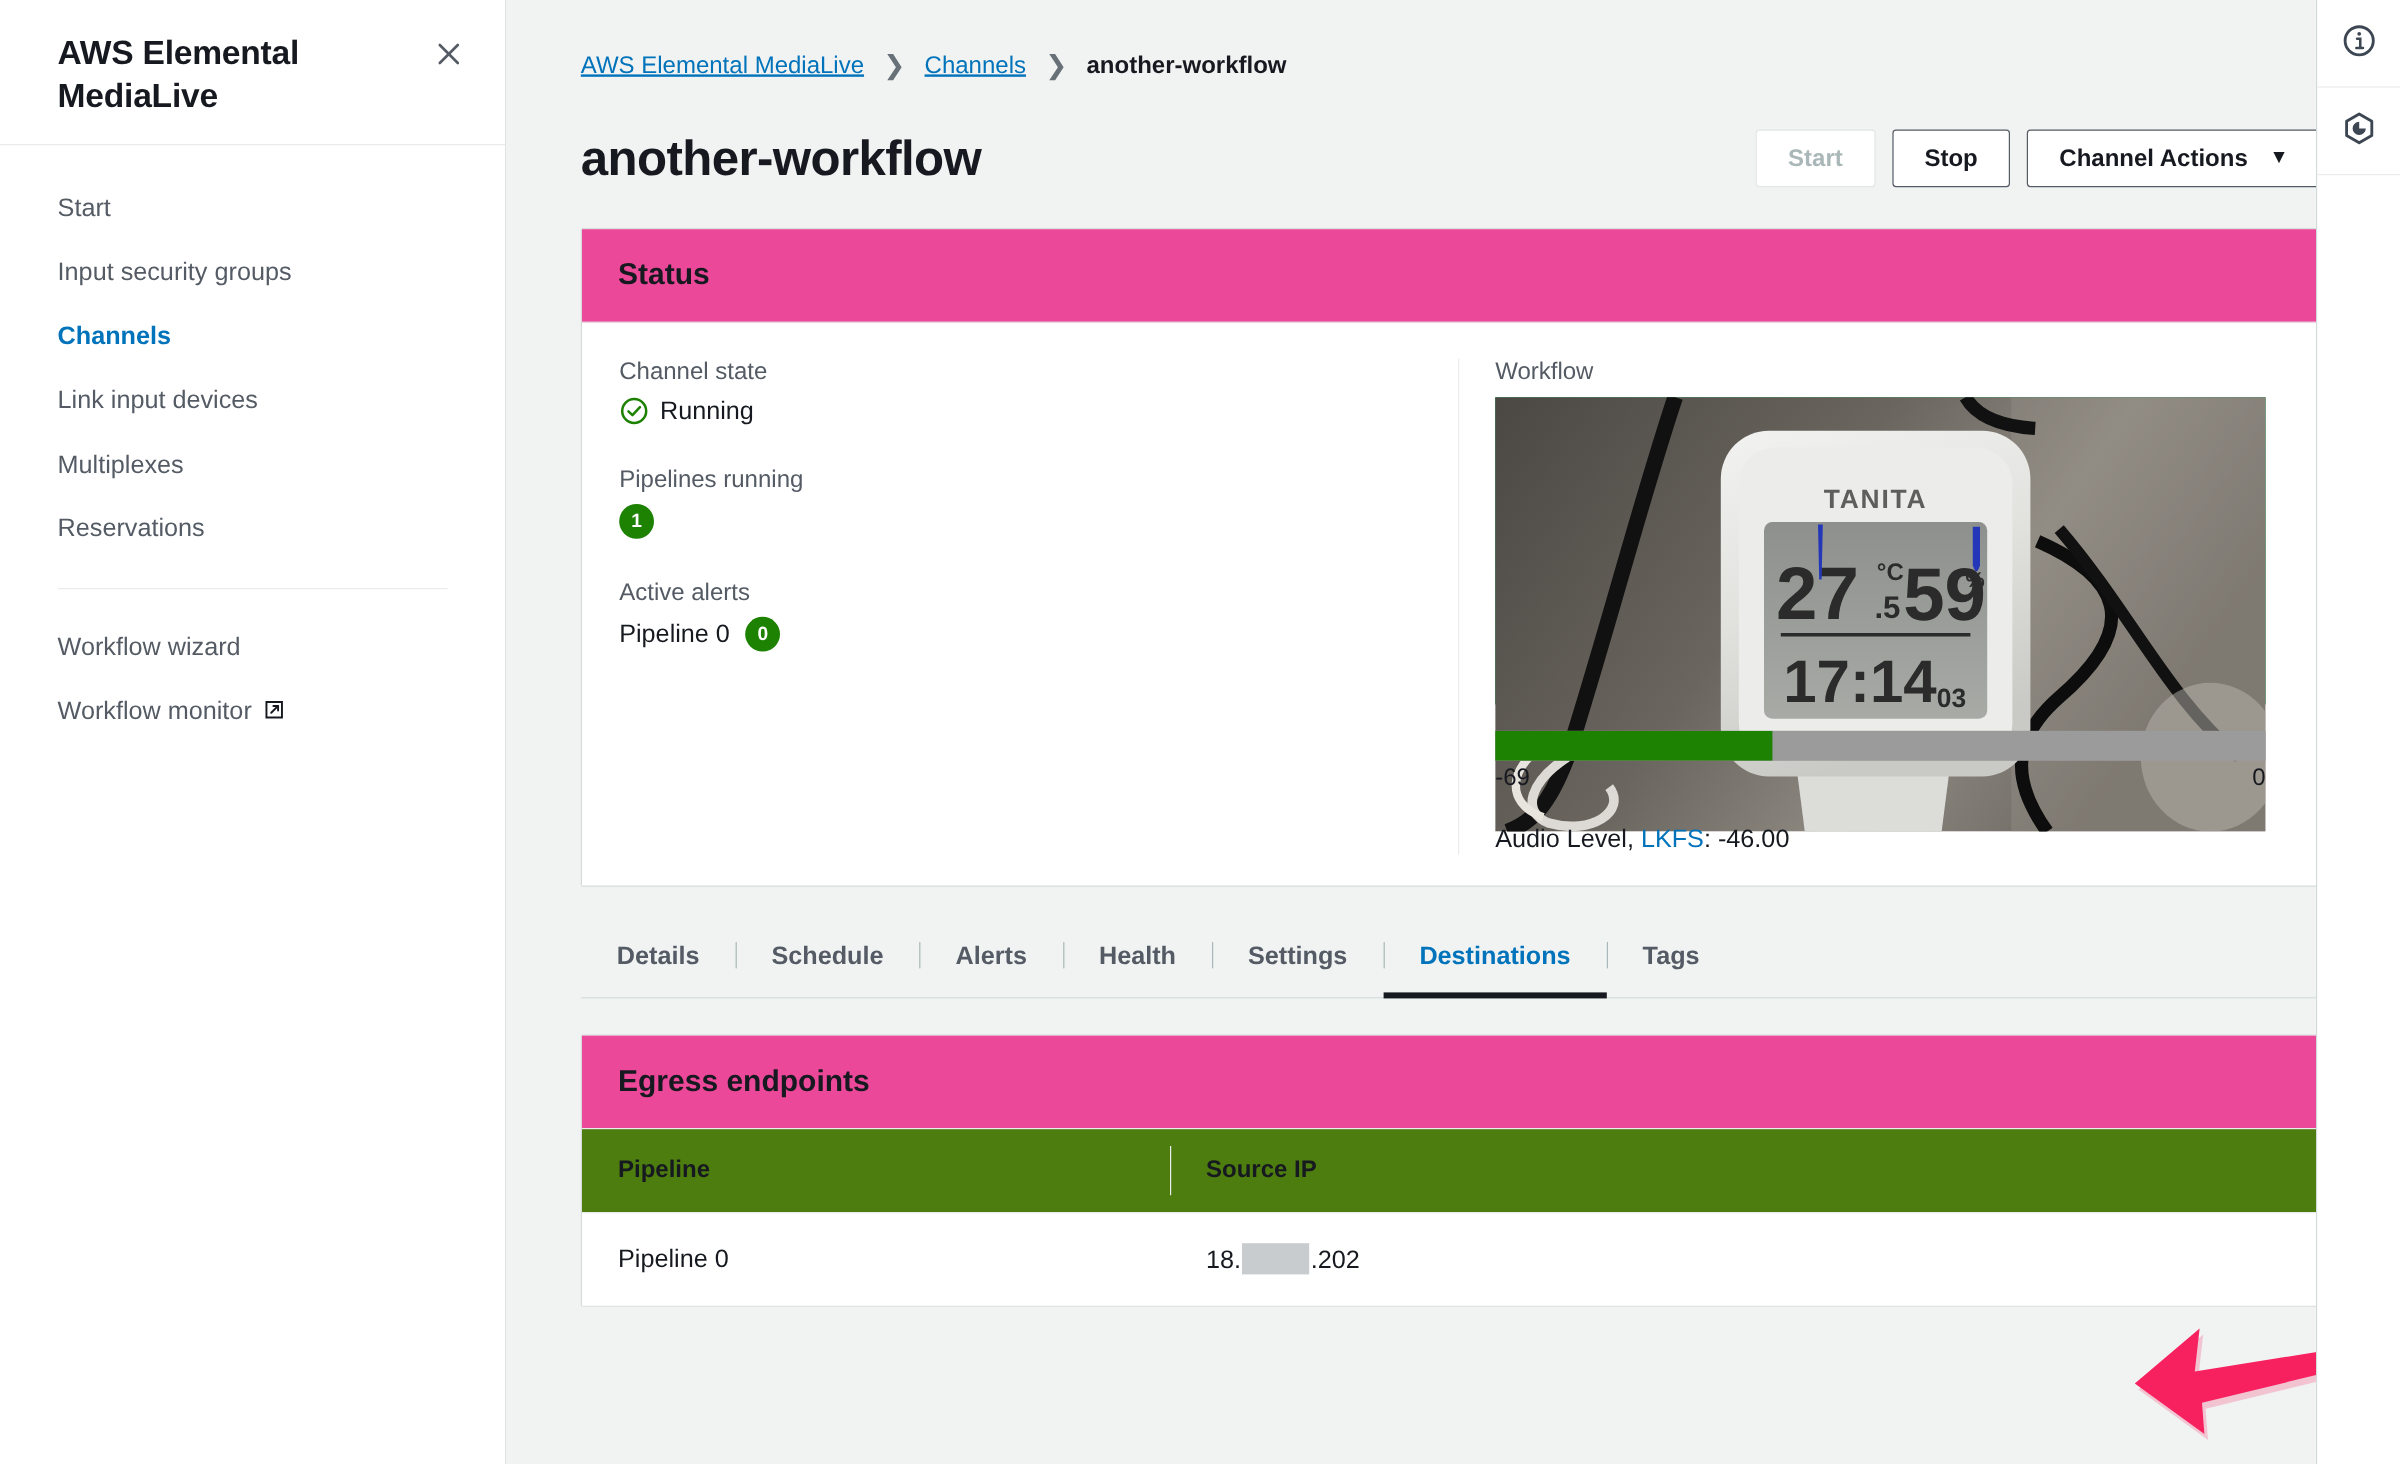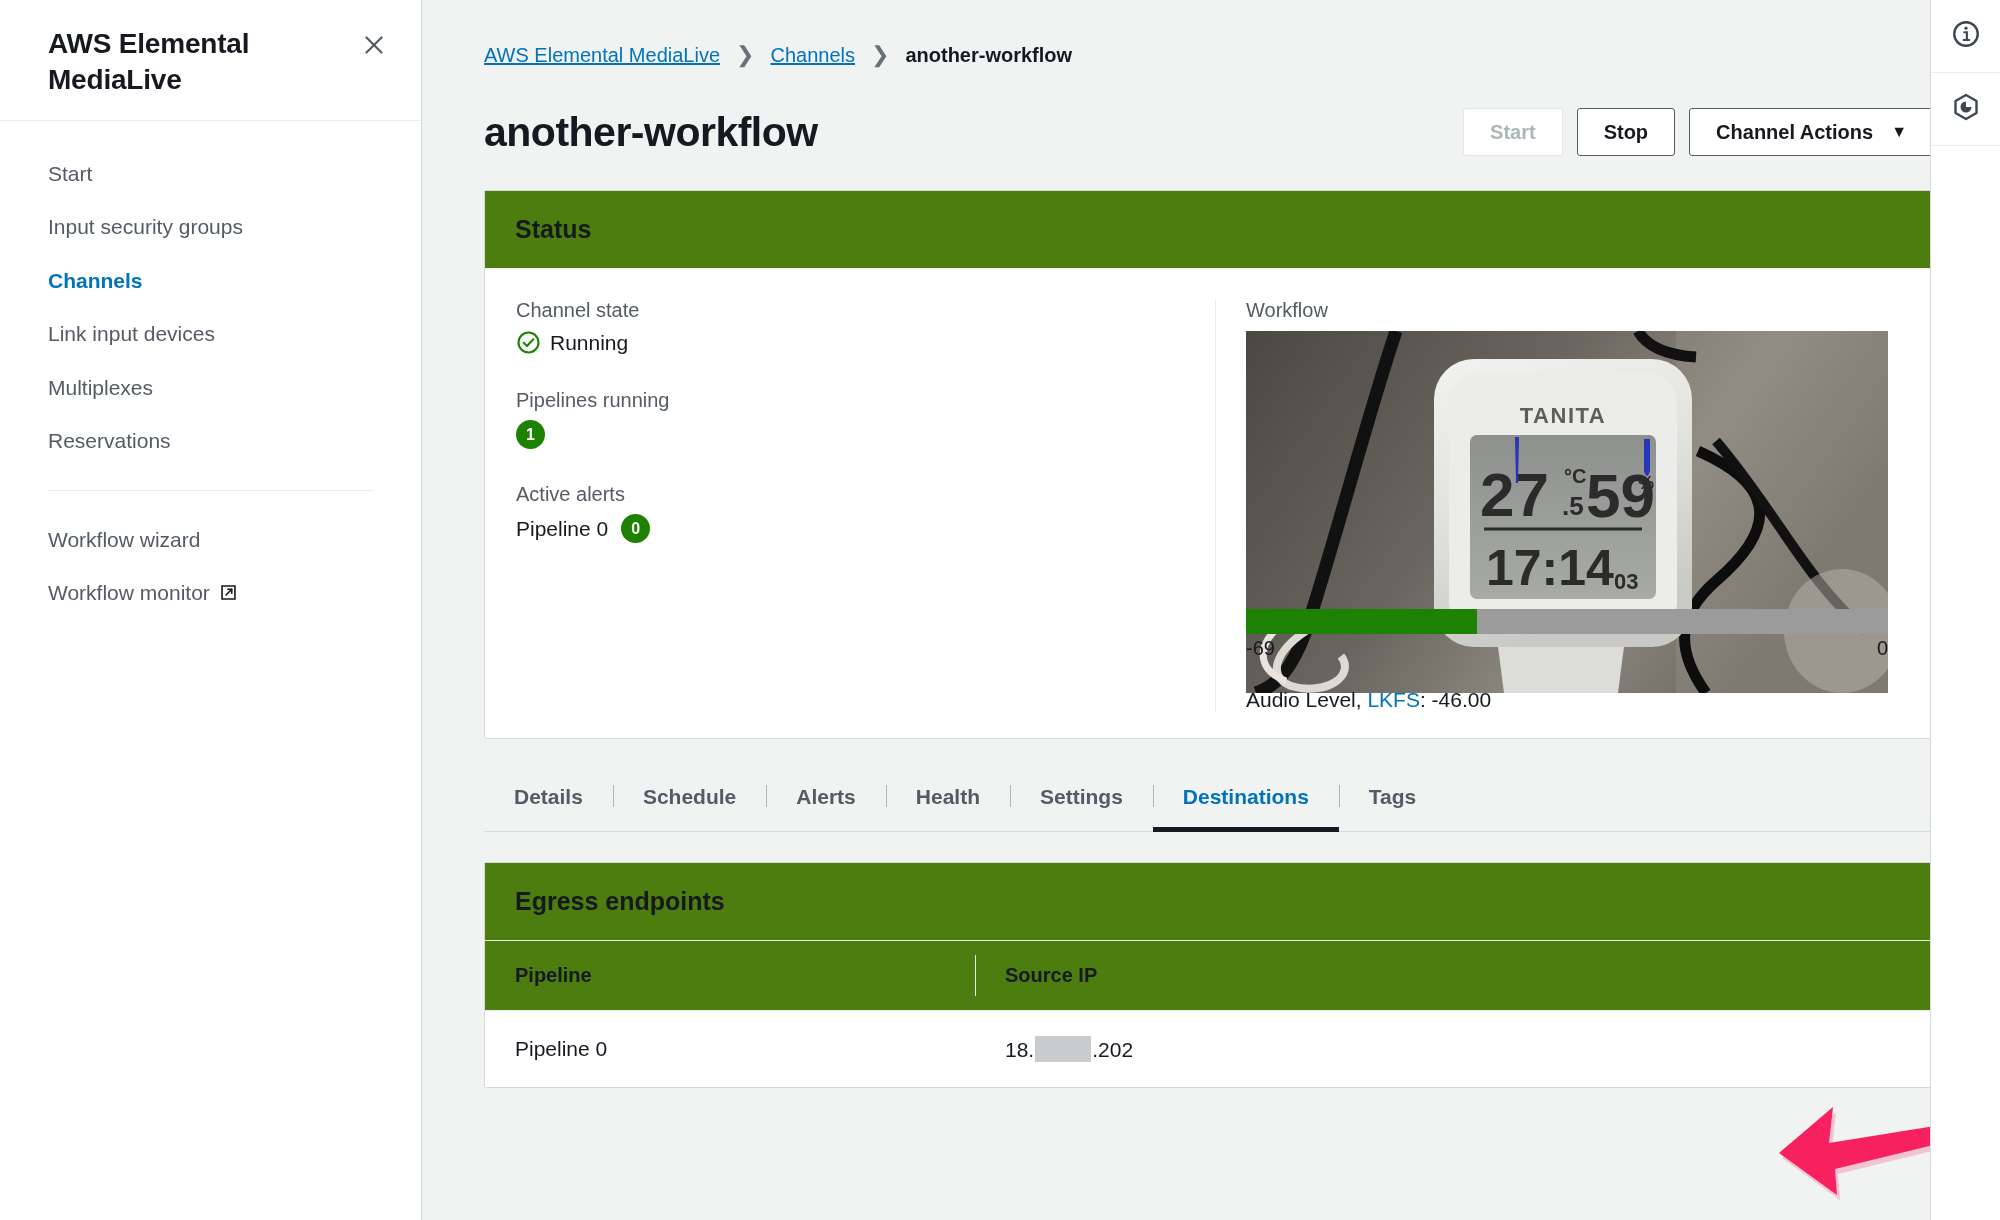--- a/index.html
+++ b/index.html
@@ -73,21 +73,21 @@
   .btn-disabled { color: #aab7b8; border: 1px solid #e3e6e6; cursor: default; }
   .btn-normal { color: #16191f; border: 1px solid #545b64; }
   .btn-normal .caret { margin-left: 18px; font-size: 16px; }
 
   
   .card {
     background: #ffffff; border: 1px solid #d5dbdb; border-radius: 2px;
     margin-top: 34px;
   }
   .card-header {
-    background: #4d7c0f; border-bottom: 1px solid #e9ebed;
+    background: #ec4899; border-bottom: 1px solid #e9ebed;
     padding: 24px 30px; 
   }
   .card-header-title { font-size: 25px; font-weight: bold; color: #16191f; }
   .card-body { padding: 30px 30px 26px 30px; display: flex; }
 
   .status-left { width: 700px; flex: 0 0 700px; padding-left: 1px; }
   .status-right { flex: 1; border-left: 1px solid #e9ebed; padding-left: 30px; }
 
   .field-label { font-size: 20px; color: #545b64; margin-bottom: 8px; }
   .field-value { font-size: 21px; color: #16191f; display: flex; align-items: center; text-align: center; }

